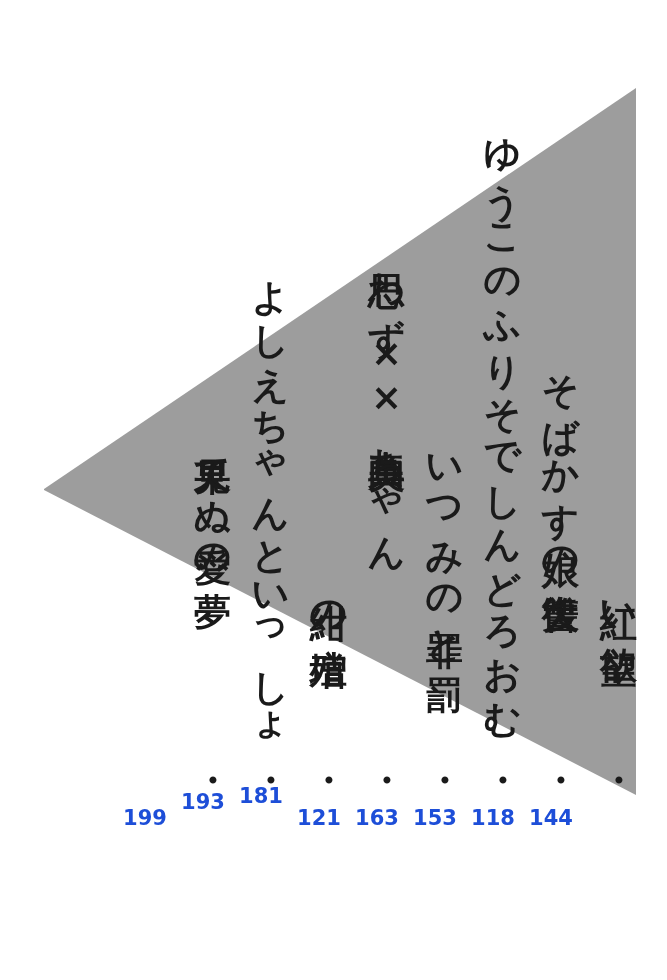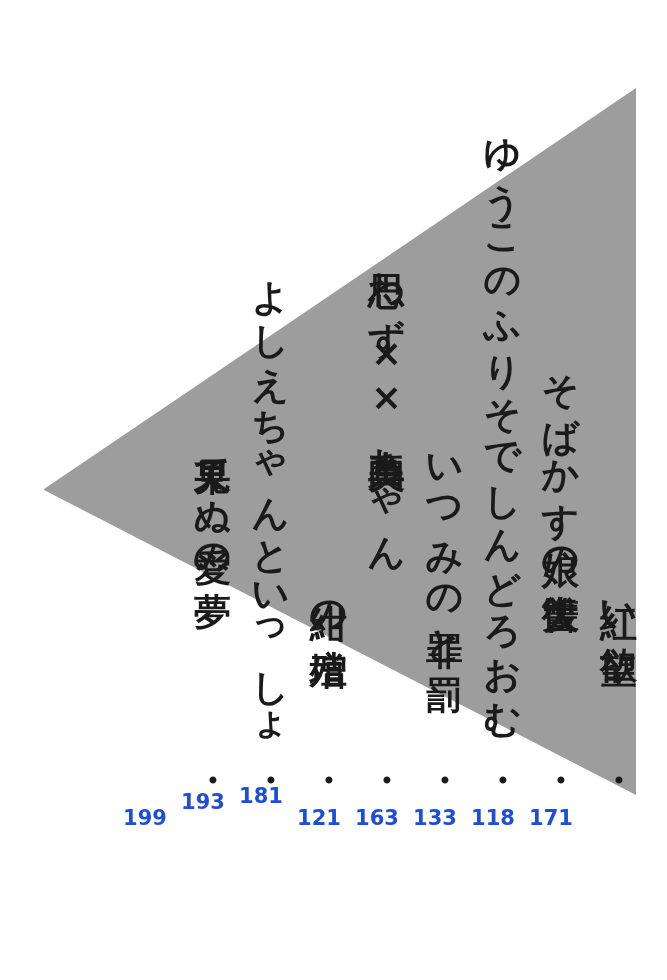--- a/index.html
+++ b/index.html
@@ -67,29 +67,29 @@
 <body>
 
 <div id="page">
 
   <div id="grey-wedge"></div>
 
   <div id="toc">
 
     <div class="toc-entry toc-title" style="right:30px; top:575px;">紅い欲望</div>
     <div class="toc-entry toc-dot" style="right:30px; top:760px;">・</div>
-    <div class="toc-page" style="left:529px; top:806px;">171</div>
+    <div class="toc-page" style="left:529px; top:806px;">144</div>
 
     <div class="toc-entry toc-title" style="right:88px; top:348px;">そばかす娘の大復讐</div>
     <div class="toc-entry toc-dot" style="right:88px; top:760px;">・</div>
     <div class="toc-page" style="left:471px; top:806px;">118</div>
 
     <div class="toc-entry toc-title" style="right:146px; top:113px;">ゆうこのふりそでしんどろおむ</div>
     <div class="toc-entry toc-dot" style="right:146px; top:760px;">・</div>
-    <div class="toc-page" style="left:413px; top:806px;">133</div>
+    <div class="toc-page" style="left:413px; top:806px;">153</div>
 
     <div class="toc-entry toc-title" style="right:204px; top:430px;">いつみの罪と罰</div>
     <div class="toc-entry toc-dot" style="right:204px; top:760px;">・</div>
     <div class="toc-page" style="left:355px; top:806px;text-align:center;">163</div>
 
     <div class="toc-entry toc-title" style="right:262px; top:245px;">思わず××真由美ちゃん</div>
     <div class="toc-entry toc-dot" style="right:262px; top:760px;">・</div>
     <div class="toc-page" style="left:297px; top:806px;">121</div>
 
     <div class="toc-entry toc-title" style="right:320px; top:575px;">紺の増殖</div>

